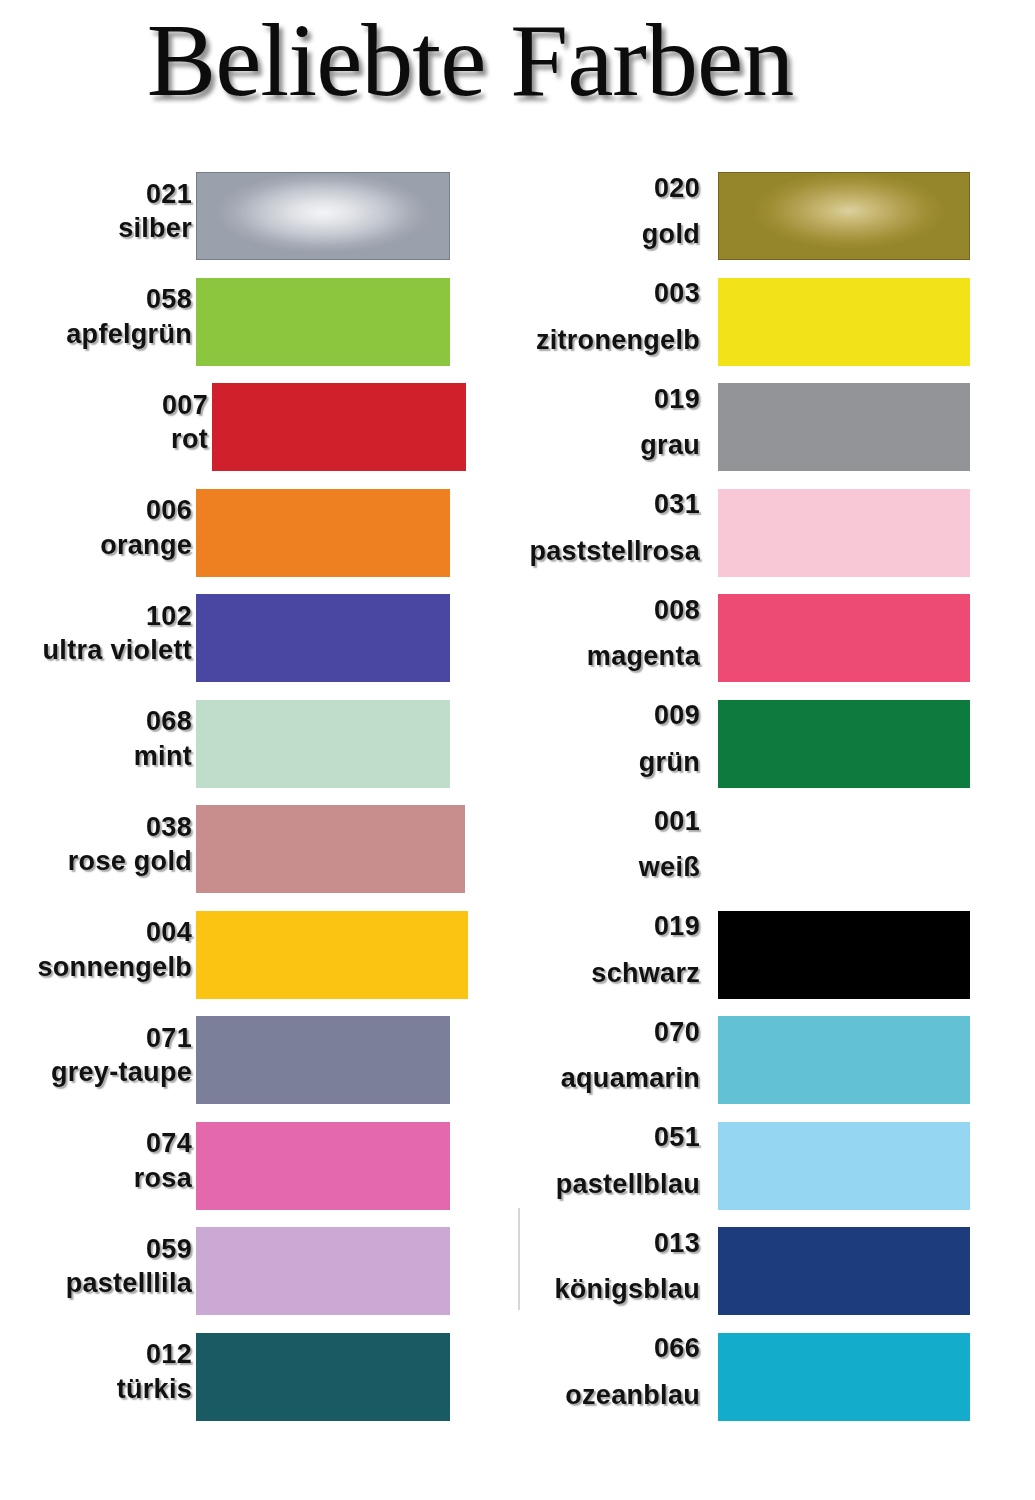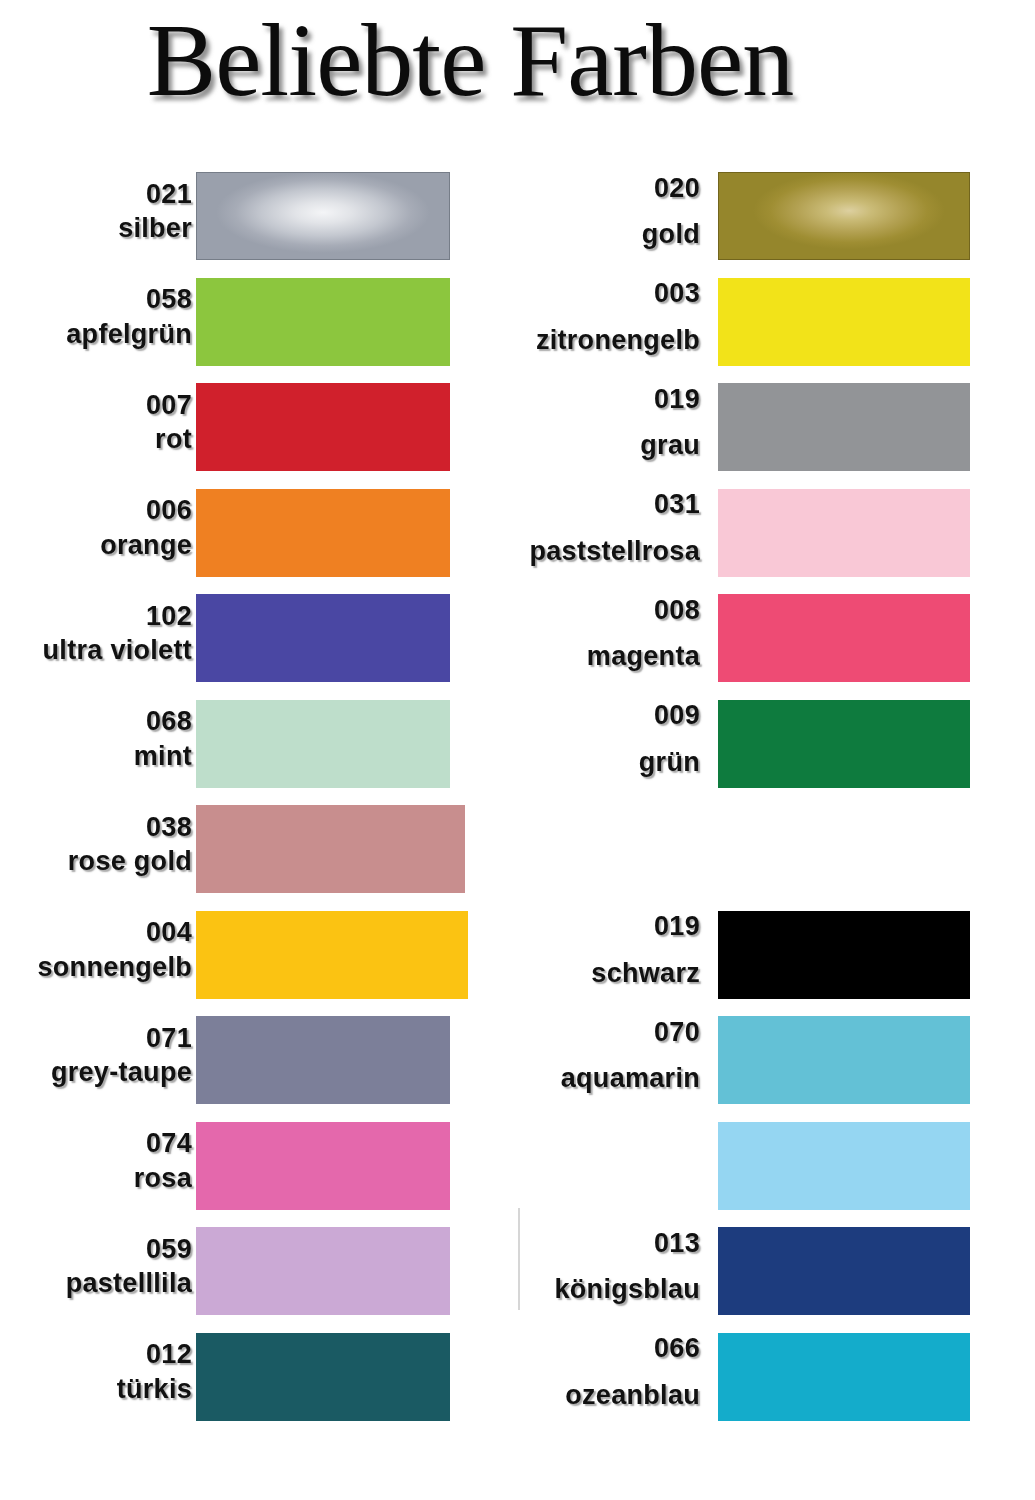--- a/index.html
+++ b/index.html
@@ -135,21 +135,21 @@
         </div>
         <div class="chip metal-silver"></div>
       </div>
       <div class="swatch-row" style="top: 109.5px;">
         <div class="label">
           <span class="code">058</span>
           <span class="name">apfelgrün</span>
         </div>
         <div class="chip" style="background: rgb(140, 198, 62);"></div>
       </div>
-      <div class="swatch-row" style="top: 215px;">
+      <div class="swatch-row" style="top: 215px; margin-left: 16px;">
         <div class="label">
           <span class="code">007</span>
           <span class="name">rot</span>
         </div>
         <div class="chip" style="background: rgb(208, 32, 44);"></div>
       </div>
       <div class="swatch-row" style="top: 320.5px;">
         <div class="label">
           <span class="code">006</span>
           <span class="name">orange</span>
@@ -250,37 +250,45 @@
         <div class="chip" style="background: rgb(238, 75, 116);"></div>
       </div>
       <div class="swatch-row" style="top: 531.5px;">
         <div class="label">
           <span class="code">009</span>
           <span class="name">grün</span>
         </div>
         <div class="chip" style="background: rgb(14, 123, 62);"></div>
       </div>
       <div class="swatch-row" style="top: 637px;">
+        <div class="label">
+          <span class="code">001</span>
+          <span class="name">weiß</span>
+        </div>
         <div class="chip is-white" style="background: rgb(255, 255, 255);"></div>
       </div>
       <div class="swatch-row" style="top: 742.5px;">
         <div class="label">
           <span class="code">019</span>
           <span class="name">schwarz</span>
         </div>
         <div class="chip" style="background: rgb(0, 0, 0);"></div>
       </div>
       <div class="swatch-row" style="top: 848px;">
         <div class="label">
           <span class="code">070</span>
           <span class="name">aquamarin</span>
         </div>
         <div class="chip" style="background: rgb(99, 193, 214);"></div>
       </div>
       <div class="swatch-row" style="top: 953.5px;">
+        <div class="label">
+          <span class="code">051</span>
+          <span class="name">pastellblau</span>
+        </div>
         <div class="chip" style="background: rgb(149, 214, 242);"></div>
       </div>
       <div class="swatch-row" style="top: 1059px;">
         <div class="label">
           <span class="code">013</span>
           <span class="name">königsblau</span>
         </div>
         <div class="chip" style="background: rgb(29, 60, 126);"></div>
       </div>
       <div class="swatch-row" style="top: 1164.5px;">

